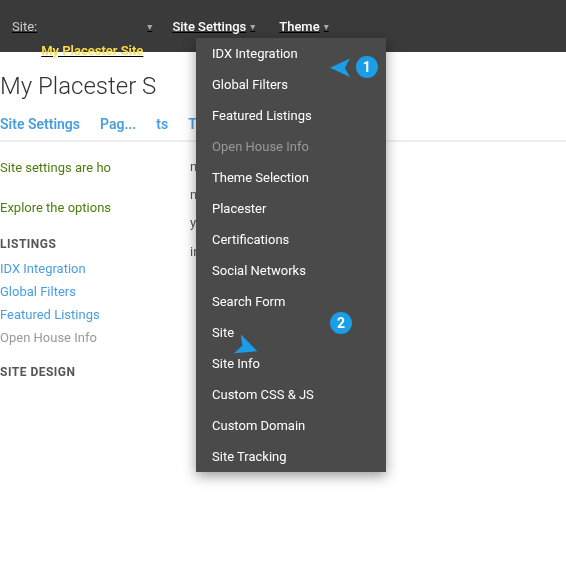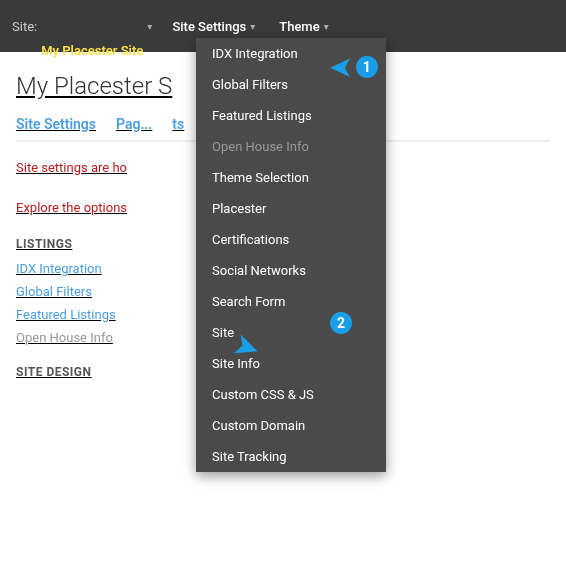--- a/index.html
+++ b/index.html
@@ -16,20 +16,21 @@
     
     .top-nav {
       background: #3a3a3a;
       height: 52px;
       display: flex;
       align-items: center;
       padding: 0 12px;
       gap: 16px;
       position: relative;
       z-index: 100;
+      text-decoration: underline;
     }
     .nav-site-label {
       color: #ccc;
       font-size: 13px;
       display: flex;
       align-items: center;
       gap: 4px;
     }
     .nav-site-name {
       color: #fde047;
@@ -69,23 +70,22 @@
       cursor: pointer;
       display: block;
     }
     .dropdown-item.disabled {
       color: #999;
       cursor: default;
     }
 
     
     .main-content {
-      padding: 20px 16px;
+      padding: 20px 0;
       position: relative;
-      text-decoration: underline;
     }
     .page-title {
       font-size: 24px;
       font-weight: 300;
       color: #333;
       margin-bottom: 16px;
     }
 
     
     .tab-bar {
@@ -100,21 +100,21 @@
       color: #4a9ee0;
       padding-bottom: 8px;
       cursor: pointer;
       white-space: nowrap;
     }
     
     .tab-testimonials { color: #4a9ee0; }
 
     
     .description {
-      color: #b91c1c;
+      color: #4d7c0f;
       font-size: 13px;
       line-height: 1.5;
       margin-bottom: 20px;
     }
 
     
     .section-title {
       font-size: 12px;
       font-weight: 700;
       color: #555;

